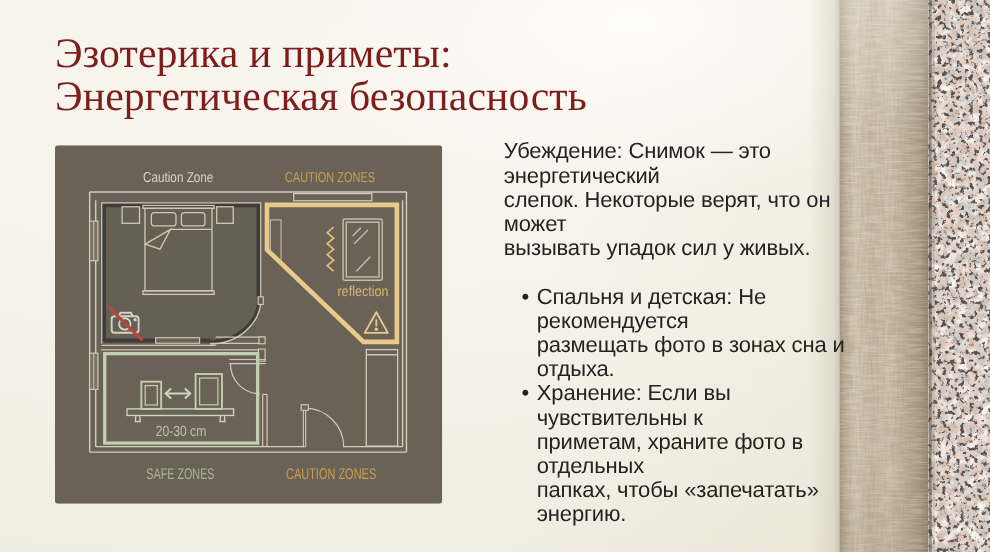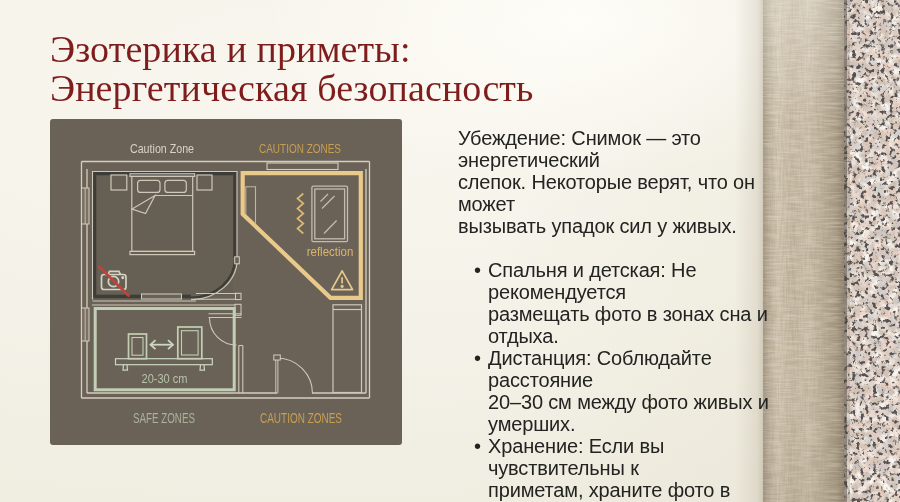--- a/index.html
+++ b/index.html
@@ -96,21 +96,21 @@
 <rect y="60" width="56" height="800" filter="url(#gE)" opacity="0.6"></rect>
 <rect y="60" width="56" height="800" filter="url(#gD)" opacity="0.95"></rect>
 </g>
 <rect x="0" width="3" height="502" fill="#4e463a" opacity="0.55"></rect>
 <rect x="3" width="3" height="502" fill="#8a7c68" opacity="0.25"></rect>
 </svg>
 </div>
 
 <div id="title">Эзотерика и приметы:<br>Энергетическая безопасность</div>
 
-<div style="position:absolute;left:50px;top:119px;width:352px;height:304px;">
+<div style="position:absolute;left:50px;top:132px;width:352px;height:304px;">
 <svg width="352" height="326" viewBox="50 128 352 326" font-family="Liberation Sans, sans-serif">
 
   <rect x="50" y="128" width="352" height="326" rx="3" fill="#6a6257"></rect>
 
   <text x="162" y="161.5" font-size="13" fill="#d8d3c6" text-anchor="middle" textLength="64" lengthAdjust="spacingAndGlyphs">Caution Zone</text>
   <text x="300" y="161.5" font-size="13" fill="#c89f51" text-anchor="middle" textLength="82" lengthAdjust="spacingAndGlyphs">CAUTION ZONES</text>
 
   <path d="M81.5 170.5 H369.5" stroke="#d5cebe" stroke-width="1.3" fill="none"></path>
 
   <path d="M81.5 170.5 V407 M87 178 V402" stroke="#d5cebe" stroke-width="1.3" fill="none"></path>
@@ -252,16 +252,15 @@
 </div>
 
 <div id="bodytext">
 
   <p>Убеждение: Снимок — это энергетический<br>слепок. Некоторые верят, что он может<br>вызывать упадок сил у живых.</p>
   <p style="height:22px;"></p>
 
 
   <ul>
     <li>Спальня и детская: Не рекомендуется<br>размещать фото в зонах сна и отдыха.</li>
-    <li>Дистанция: Соблюдайте расстояние<br>20–30 см между фото живых и<br>умерших.</li>
     <li>Хранение: Если вы чувствительны к<br>приметам, храните фото в отдельных<br>папках, чтобы «запечатать» энергию.</li>
   </ul>
 </div>
 
 </body></html>

